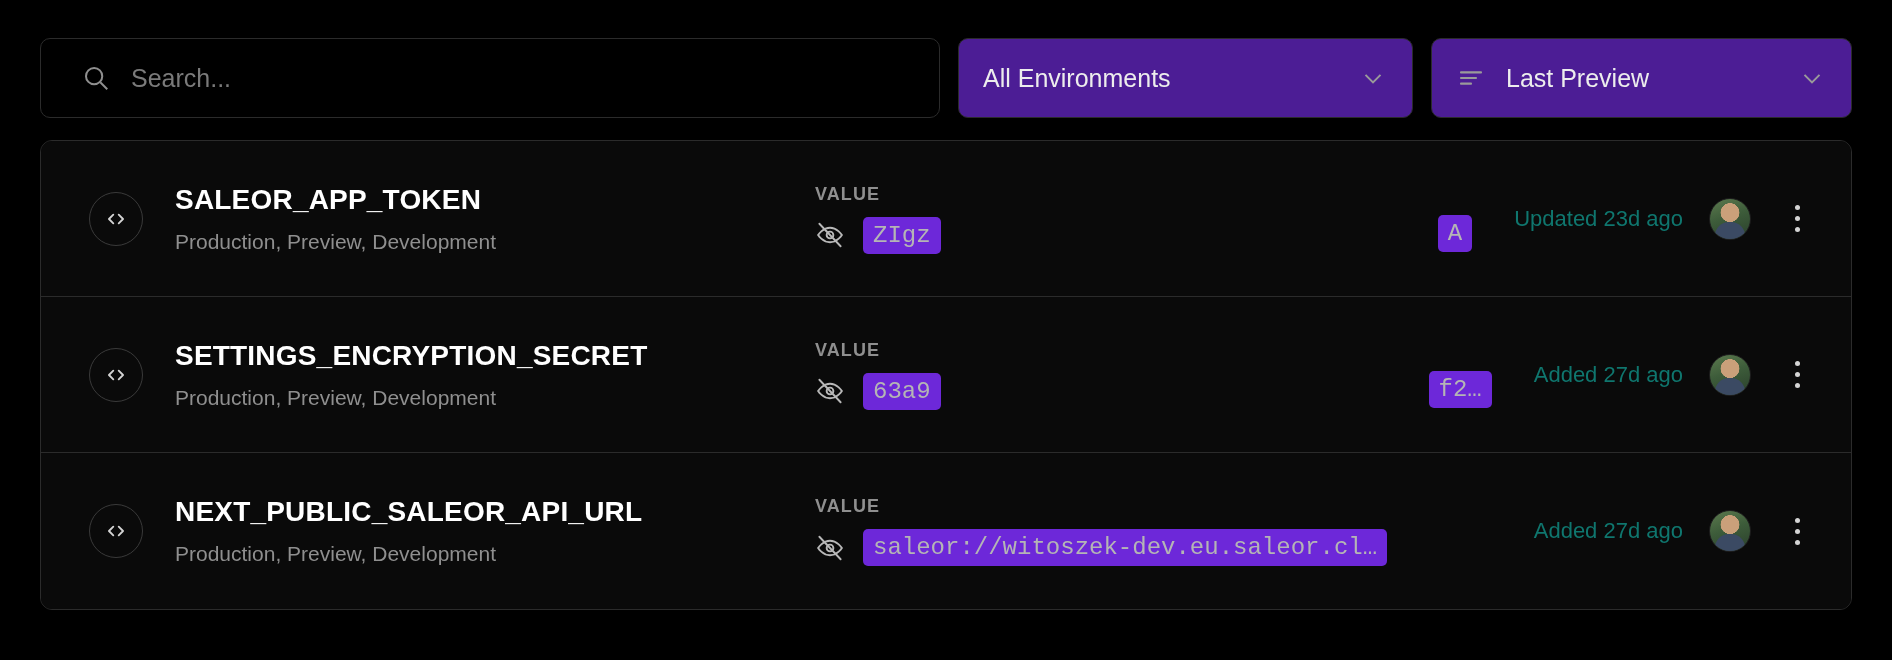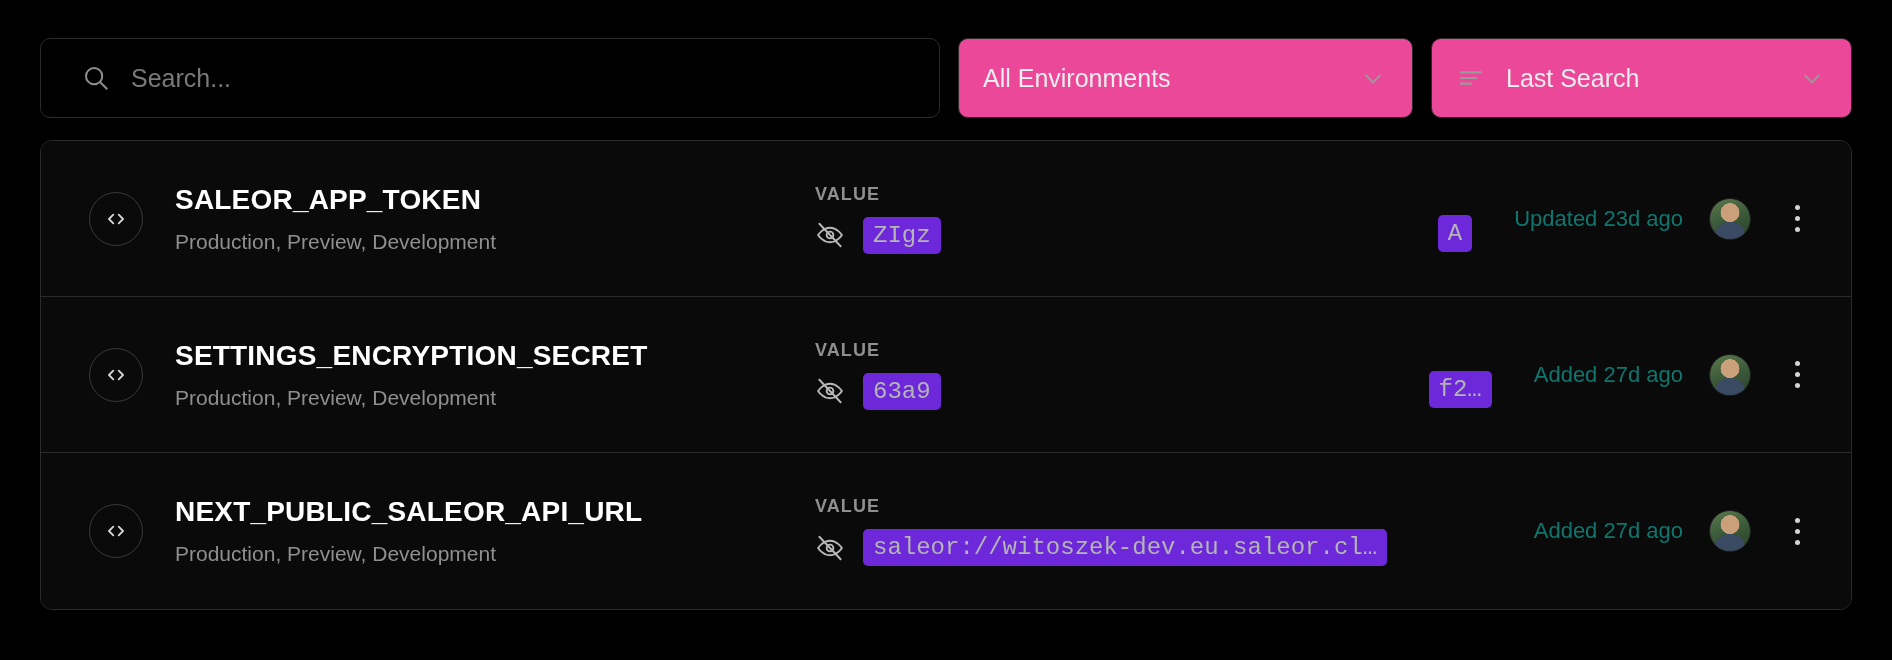--- a/index.html
+++ b/index.html
@@ -28,21 +28,21 @@
     color: #ededed;
     font-family: "Liberation Sans", sans-serif;
     font-size: 25px;
   }
   .search-input::placeholder { color: #7a7a7a; }
 
   .select-box {
     display: flex; align-items: center;
     border: 1px solid #2b2b2b;
     border-radius: 10px;
-    background: #ec4899;
+    background: #4c1d95;
     padding: 12px 24px;
     cursor: pointer;
     gap: 16px;
   }
   .env-select { flex: 0 0 455px; justify-content: space-between; }
   .sort-select { flex: 1; justify-content: space-between; }
   .select-left { display: flex; align-items: center; gap: 20px; }
   .select-label { color: #ededed; font-size: 25px; white-space: nowrap; }
 
   .icon { display: inline-flex; align-items: center; justify-content: center; flex: none; }
@@ -157,21 +157,21 @@
 
     <div class="select-box sort-select">
       <div class="select-left">
         <span class="icon">
           <svg width="30" height="30" viewBox="0 0 24 24" fill="none" stroke="#9a9a9a" stroke-width="1.7" stroke-linecap="round">
             <line x1="4" y1="7.5" x2="20" y2="7.5"></line>
             <line x1="4" y1="12" x2="16" y2="12"></line>
             <line x1="4" y1="16.5" x2="12" y2="16.5"></line>
           </svg>
         </span>
-        <span class="select-label">Last Search</span>
+        <span class="select-label">Last Preview</span>
       </div>
       <span class="icon">
         <svg width="30" height="30" viewBox="0 0 24 24" fill="none" stroke="#9a9a9a" stroke-width="1.6">
           <polyline points="6,9.5 12,15.5 18,9.5"></polyline>
         </svg>
       </span>
     </div>
   </div>
 
   <div class="list">

